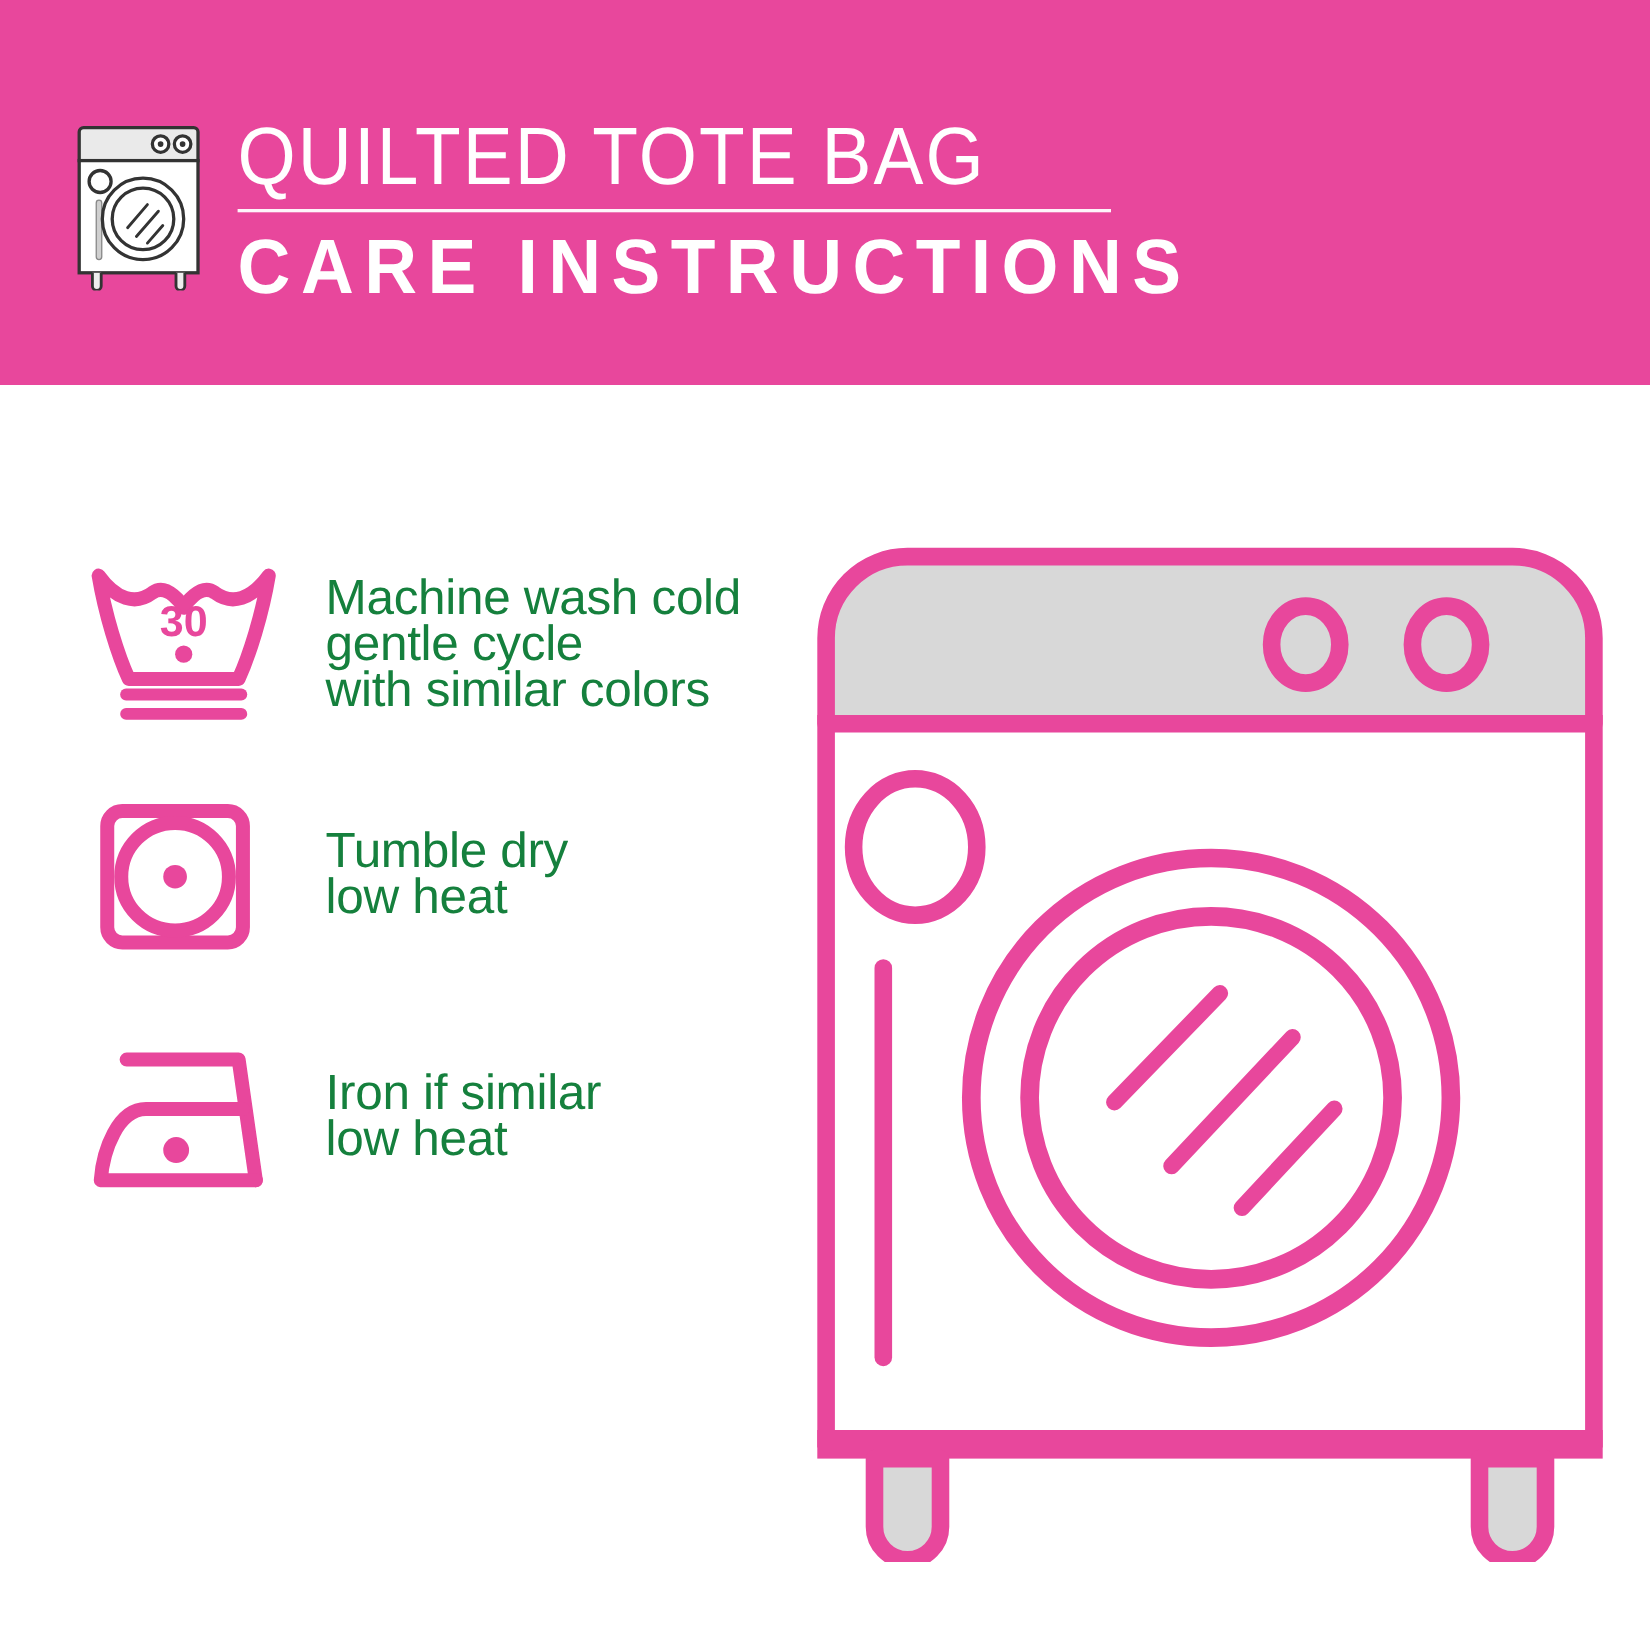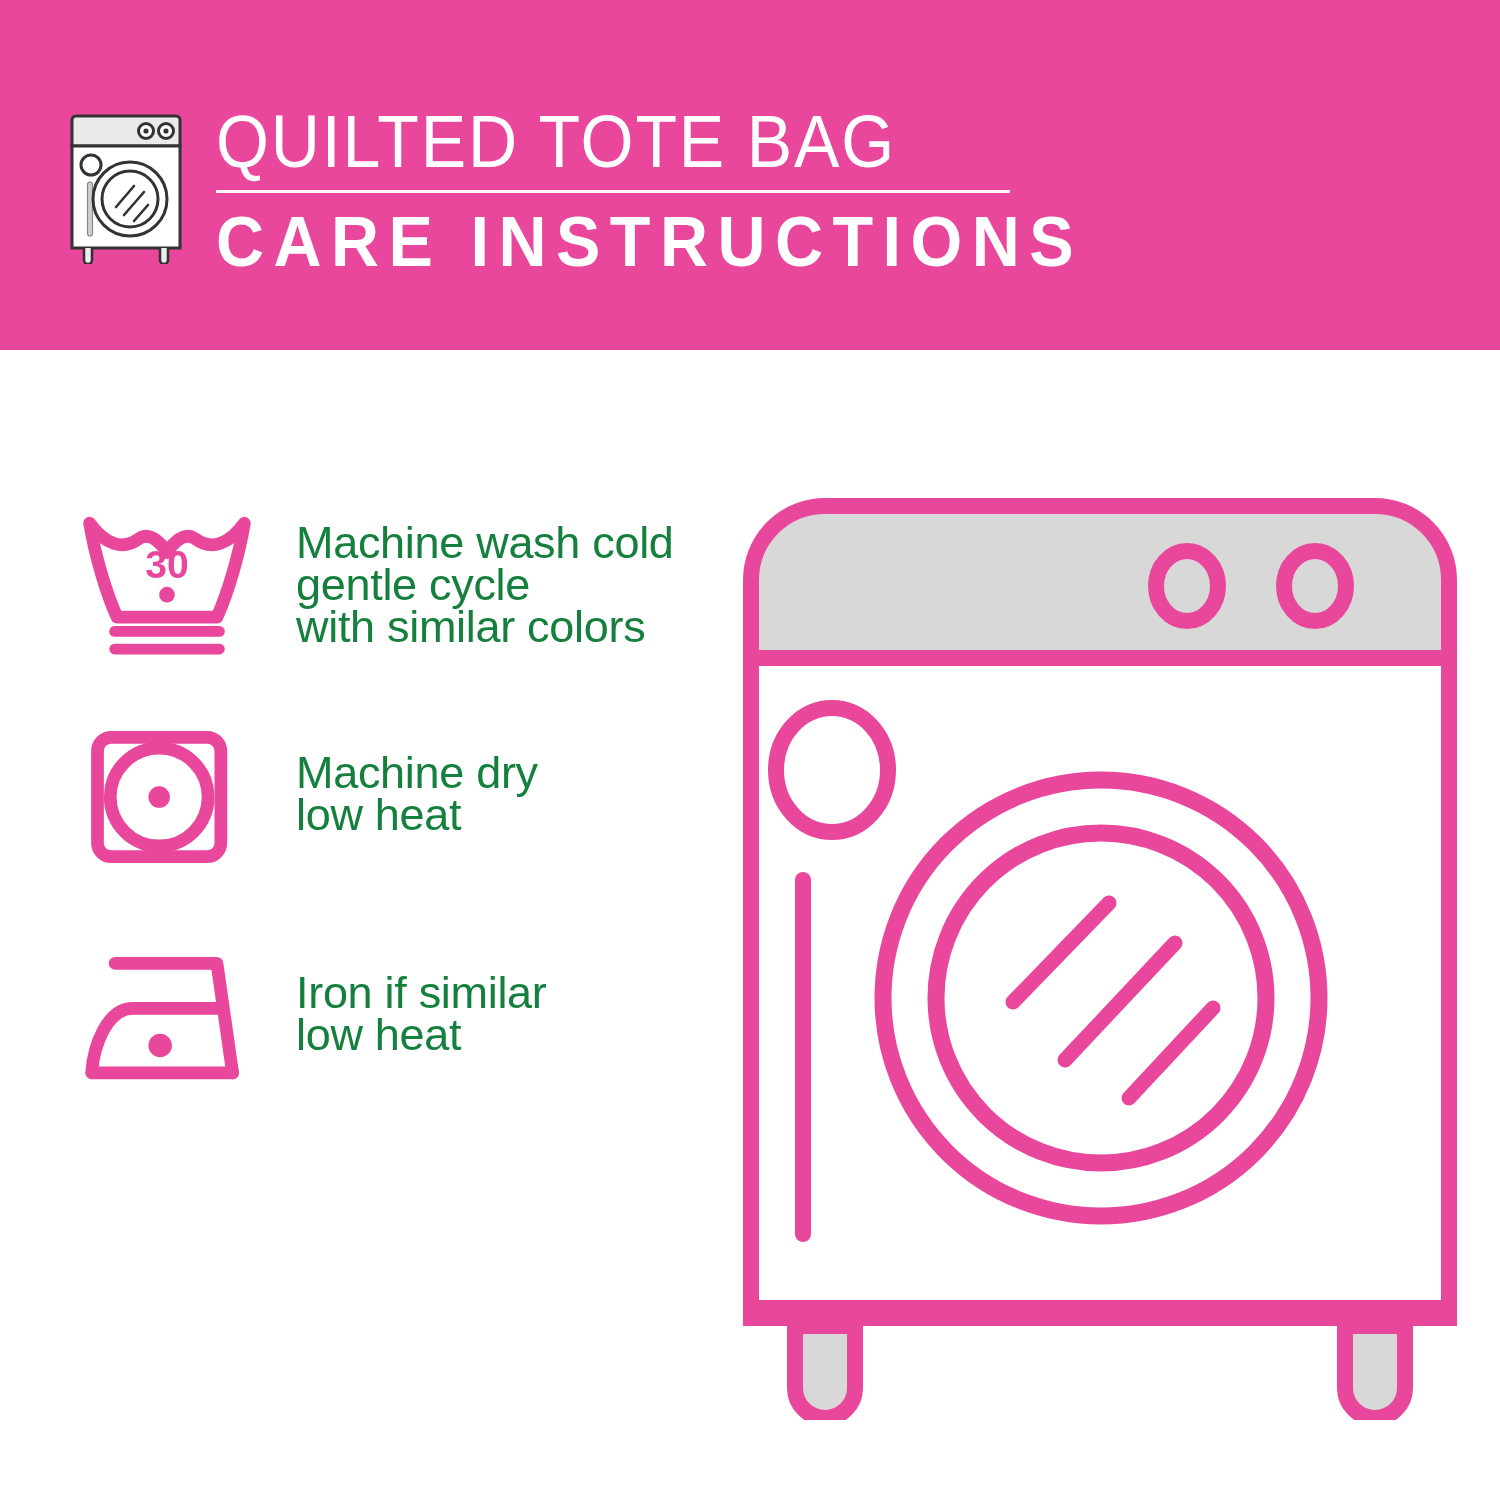--- a/index.html
+++ b/index.html
@@ -214,21 +214,21 @@
         <svg viewBox="0 0 190 160" width="190" height="160" aria-hidden="true">
 
           <rect x="24" y="18" width="126" height="122" rx="14" ry="14" fill="none" stroke="#e8479c" stroke-width="13"></rect>
 
           <circle cx="87" cy="79" r="50" fill="none" stroke="#e8479c" stroke-width="13"></circle>
 
           <circle cx="87" cy="79" r="11" fill="#e8479c"></circle>
         </svg>
       </div>
       <div class="care-text">
-        <span class="ln">Machine dry</span>
+        <span class="ln">Tumble dry</span>
         <span class="ln">low heat</span>
       </div>
     </div>
 
     <div class="care-row row-iron">
       <div class="care-icon">
         <svg viewBox="0 0 190 160" width="190" height="160" aria-hidden="true">
 
           <path d="M42 20 L146 20 L162 132" fill="none" stroke="#e8479c" stroke-width="13" stroke-linecap="round" stroke-linejoin="round"></path>
 

